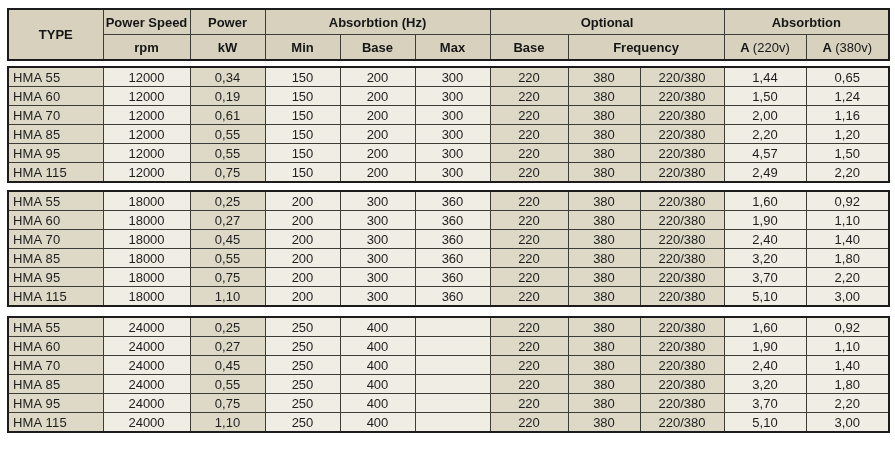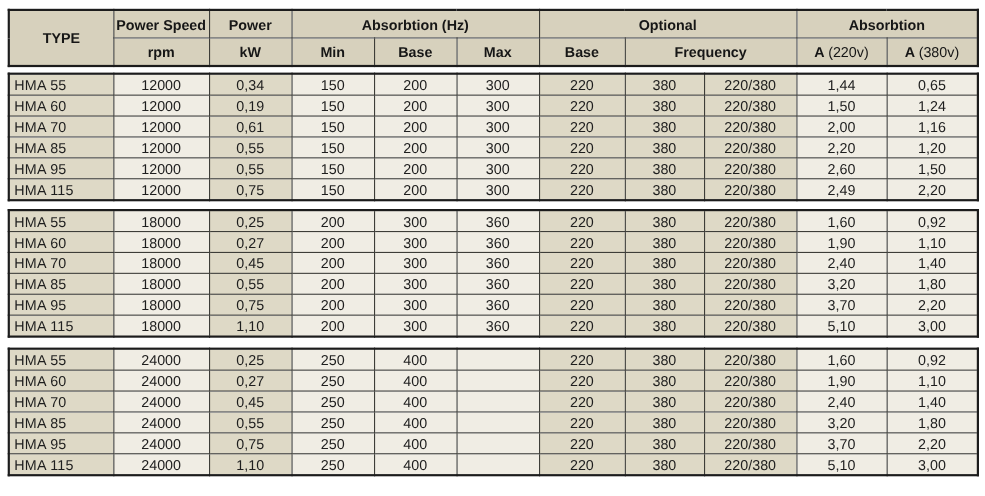--- a/index.html
+++ b/index.html
@@ -177,21 +177,21 @@
           <tr>
             <td class="col-tan type-cell">HMA 95</td>
             <td class="col-light">12000</td>
             <td class="col-tan">0,55</td>
             <td class="col-light">150</td>
             <td class="col-light">200</td>
             <td class="col-light">300</td>
             <td class="col-tan">220</td>
             <td class="col-tan">380</td>
             <td class="col-tan">220/380</td>
-            <td class="col-light">2,60</td>
+            <td class="col-light">4,57</td>
             <td class="col-light">1,50</td>
           </tr>
           <tr>
             <td class="col-tan type-cell">HMA 115</td>
             <td class="col-light">12000</td>
             <td class="col-tan">0,75</td>
             <td class="col-light">150</td>
             <td class="col-light">200</td>
             <td class="col-light">300</td>
             <td class="col-tan">220</td>

